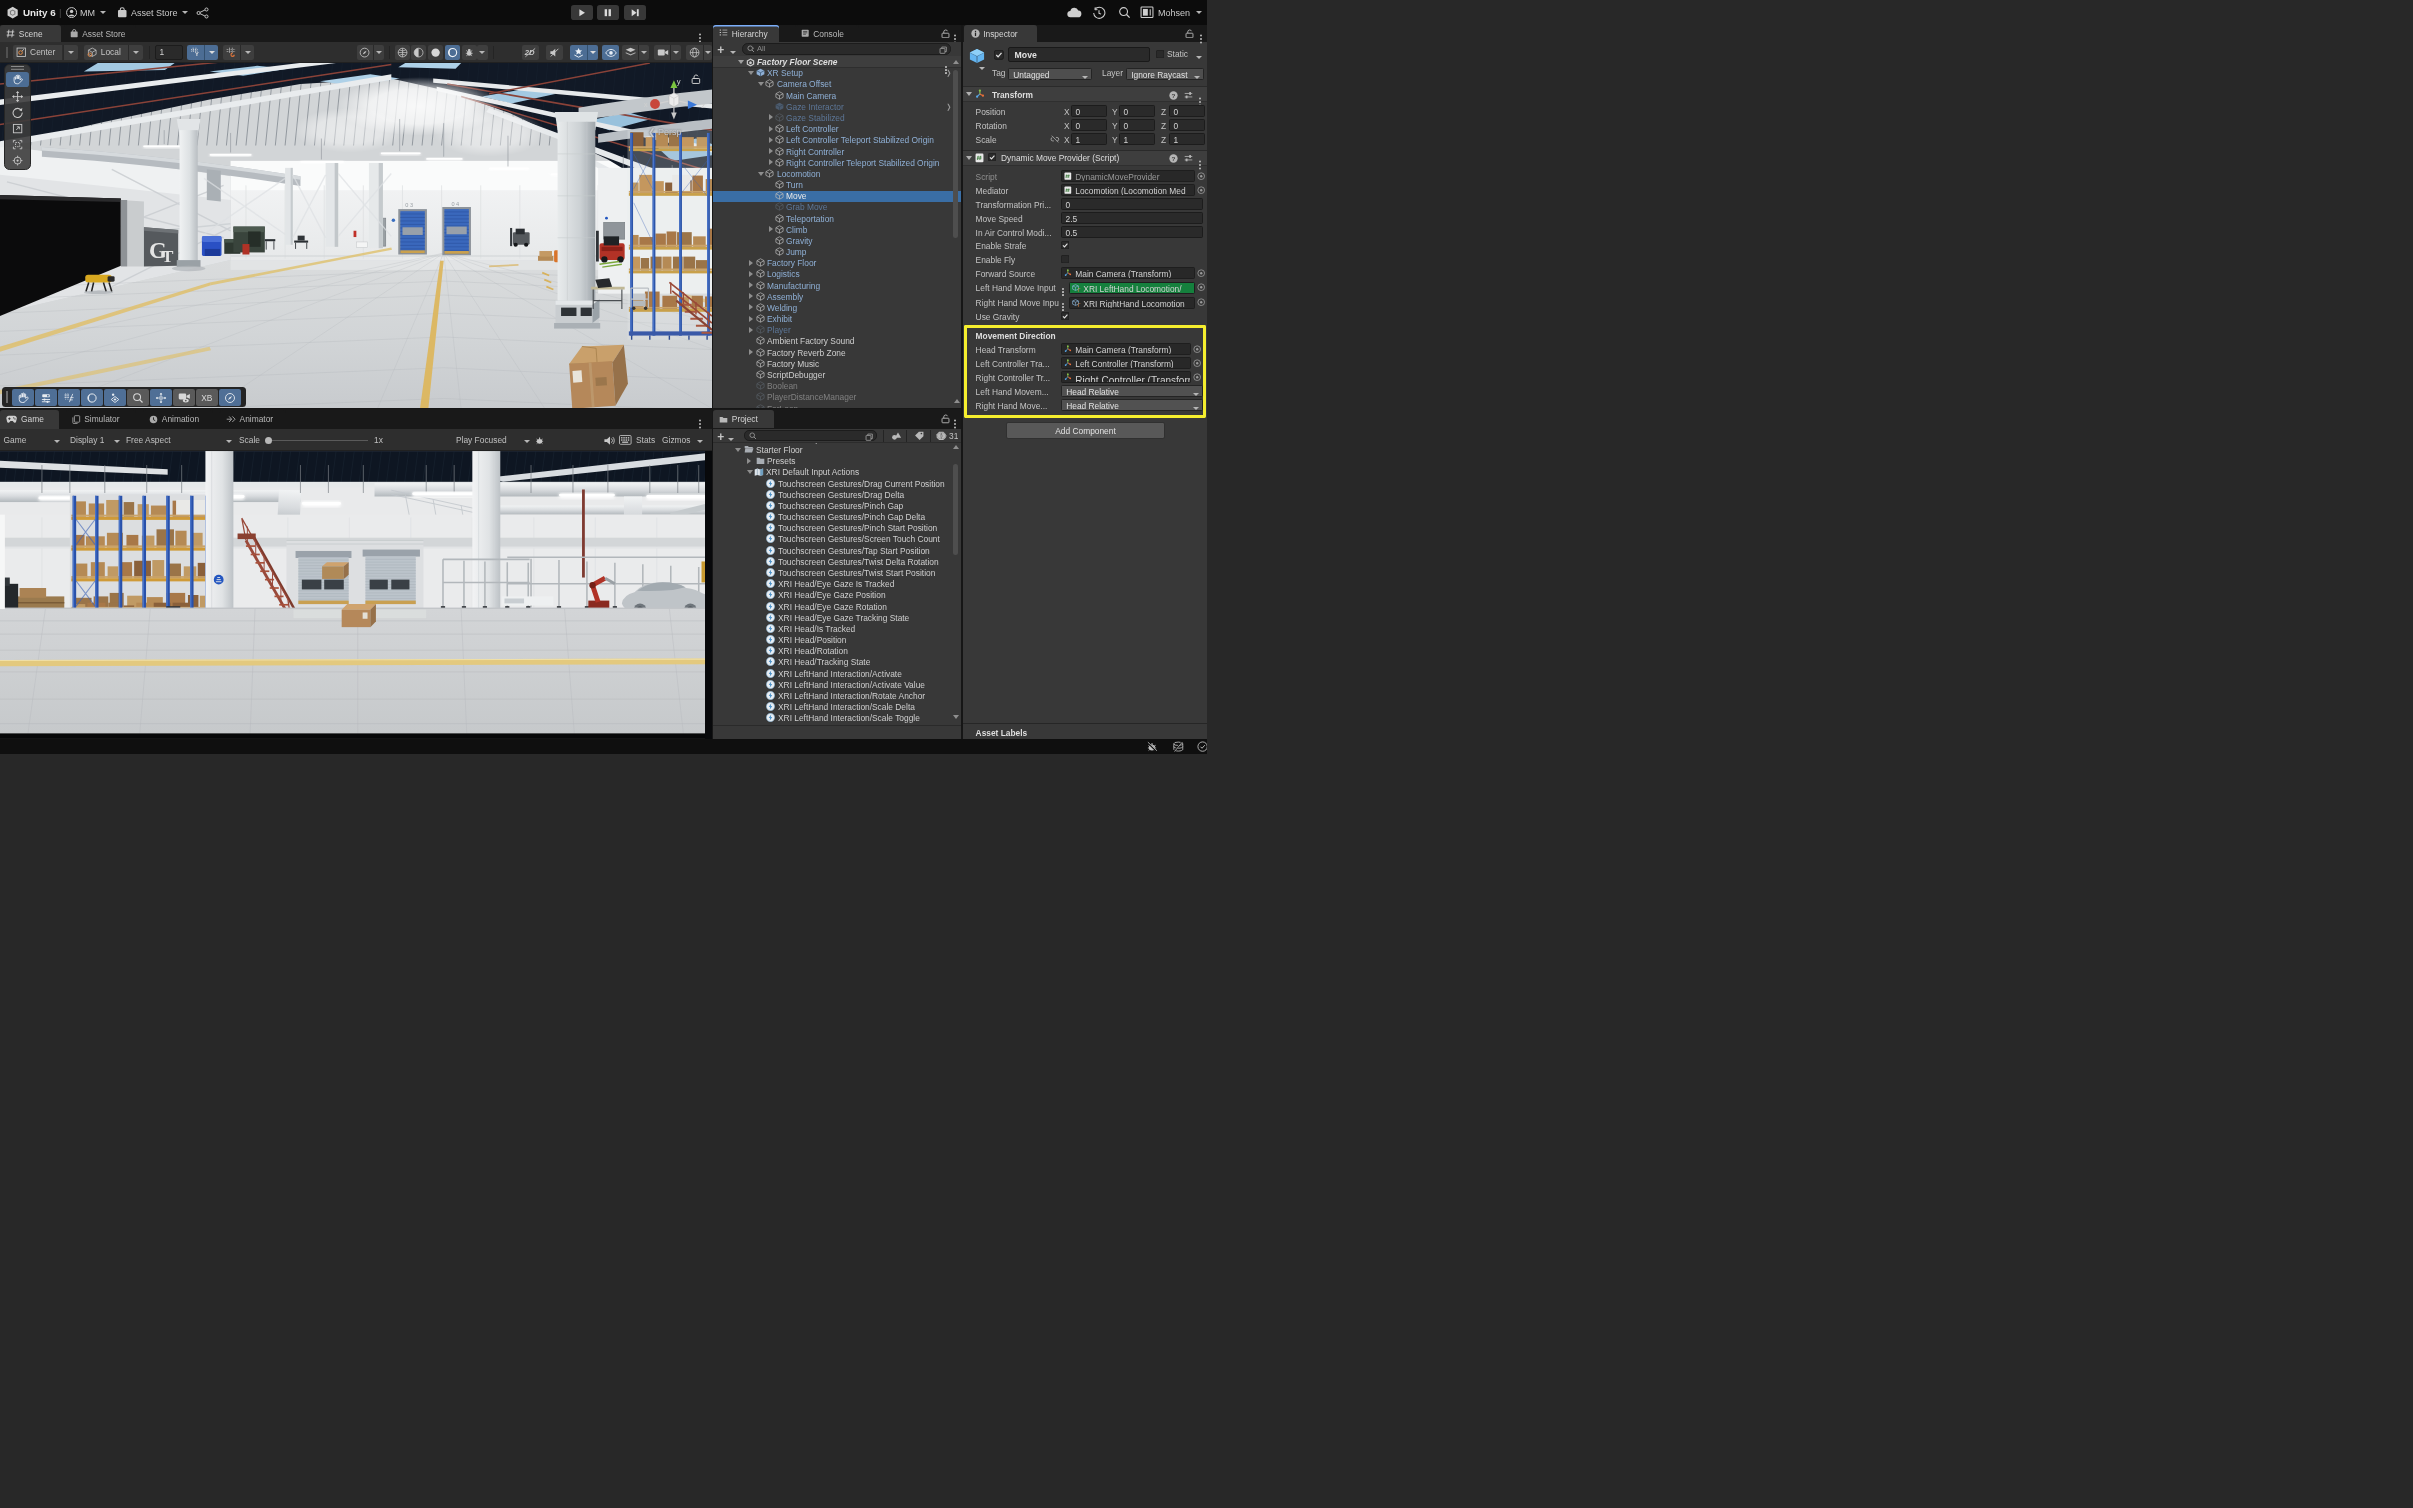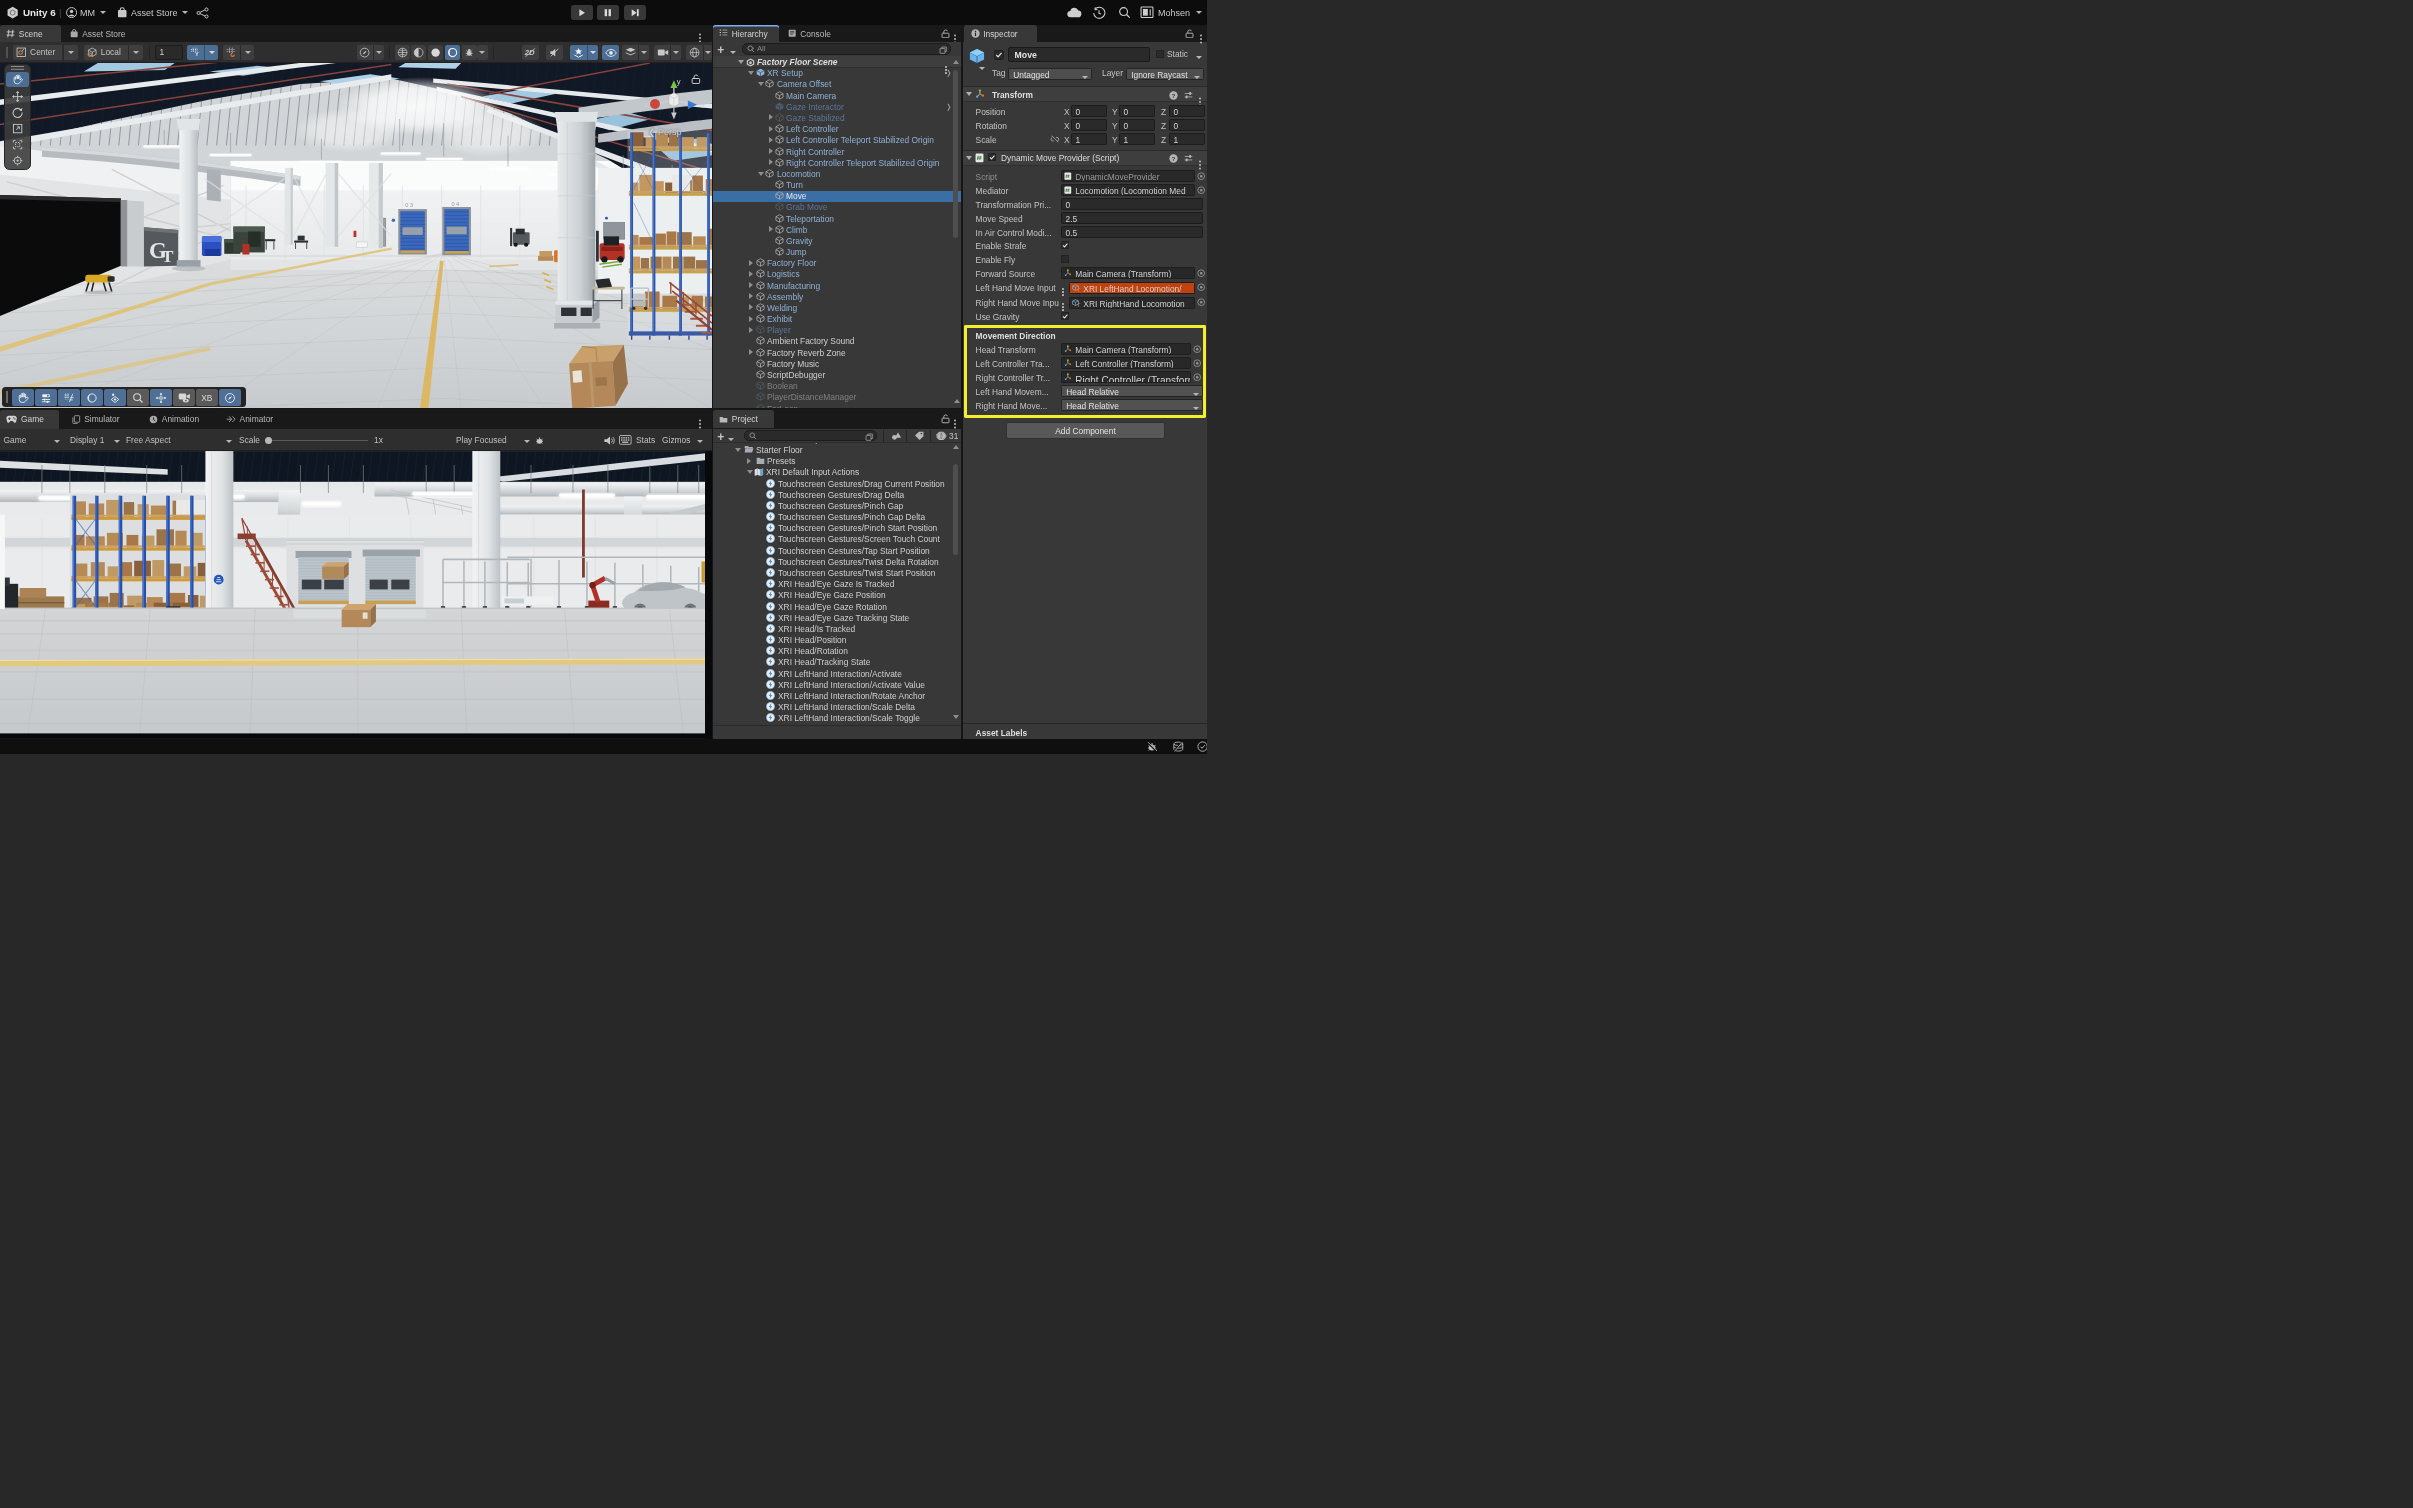--- a/index.html
+++ b/index.html
@@ -1354,21 +1354,21 @@
   <div class="tabrow" style="left:0; top:0; width:248px; height:17px;">
     <div class="tab on focus" style="left:0; width:66px;">
       <svg width="9" height="8.4" viewBox="0 0 13 12">
             <g stroke="#cfcfcf" stroke-width="1.4" fill="none">
               <path d="M1 1.5 H3 M1 5 H3 M1 8.5 H3"></path>
               <path d="M5 1.5 H12 M5 5 H12 M5 8.5 H12" stroke="#9a9a9a"></path>
             </g>
           </svg>
       Hierarchy
     </div>
-    <div class="tab" style="left:69px; width:64px;align-items:center;">
+    <div class="tab" style="left:82px; width:64px;align-items:center;">
       <svg width="8.4" height="8.4" viewBox="0 0 12 12">
             <rect x="1" y="1" width="10" height="10" rx="1" fill="#a9a9a9"></rect>
             <path d="M3 3.5 H9 M3 5.5 H9 M3 7.5 H7" stroke="#2a2a2a" stroke-width="1"></path>
           </svg>
       Console
     </div>
     <div class="abs" style="left:228px; top:3.5px;">
       <svg width="9" height="9.8" viewBox="0 0 13 14">
             <rect x="1.5" y="6" width="10" height="6.6" rx="1" fill="none" stroke="#b9b9b9" stroke-width="1.3"></rect>
             <path d="M4 6 V4 a2.8 2.8 0 0 1 5.4-.9" fill="none" stroke="#b9b9b9" stroke-width="1.3"></path>
@@ -2116,21 +2116,21 @@
         <div class="abs" style="left:13.3px; top:0.7px; font-size:8.4px; color:#d2d2d2; white-space:nowrap;">Main Camera (Transform)</div>
       </div>
       <div class="abs" style="left:234px; top:244px;">
         <svg width="8.4" height="8.4" viewBox="0 0 12 12">
           <circle cx="6" cy="6" r="4.8" fill="none" stroke="#9a9a9a" stroke-width="1.2"></circle>
           <circle cx="6" cy="6" r="1.7" fill="#9a9a9a"></circle>
         </svg>
       </div>
 <div class="abs" style="left:12.6px; top:258px; font-size:8.4px; color:#c4c4c4; white-space:nowrap;">Left Hand Move Input</div>
 <div class="abs" style="left:99px; top:258px;"><span class="dots3" style="width:1.7px;height:1.7px;box-shadow:0 -3.1px 0 #bbb,0 3.1px 0 #bbb;"></span></div>
-<div class="abs" style="left:106px; top:257px; width:126px; height:12px; background:#c2410c; border:0.7px solid #1e1e1e; border-radius:1.4px; overflow:hidden;">
+<div class="abs" style="left:106px; top:257px; width:126px; height:12px; background:#15803d; border:0.7px solid #1e1e1e; border-radius:1.4px; overflow:hidden;">
         <div class="abs" style="left:2.1px; top:0.7px;">
           <svg width="9" height="8.4" viewBox="0 0 14 13">
             <path d="M5.5 1 L10 3 V8 L5.5 10 L1 8 V3 Z" fill="none" stroke="#8ab4d8" stroke-width="1.1"></path>
             <path d="M1.2 3.1 L5.5 5 L9.8 3.1 M5.5 5 V9.8" fill="none" stroke="#8ab4d8" stroke-width="1"></path>
             <text x="8" y="12.5" font-size="8" fill="#e08844" font-family="Liberation Mono">{}</text>
           </svg>
         </div>
         <div class="abs" style="left:13.3px; top:0.7px; font-size:8.4px; color:#d2d2d2; white-space:nowrap;">XRI LeftHand Locomotion/</div>
       </div>
       <div class="abs" style="left:234px; top:258px;">

